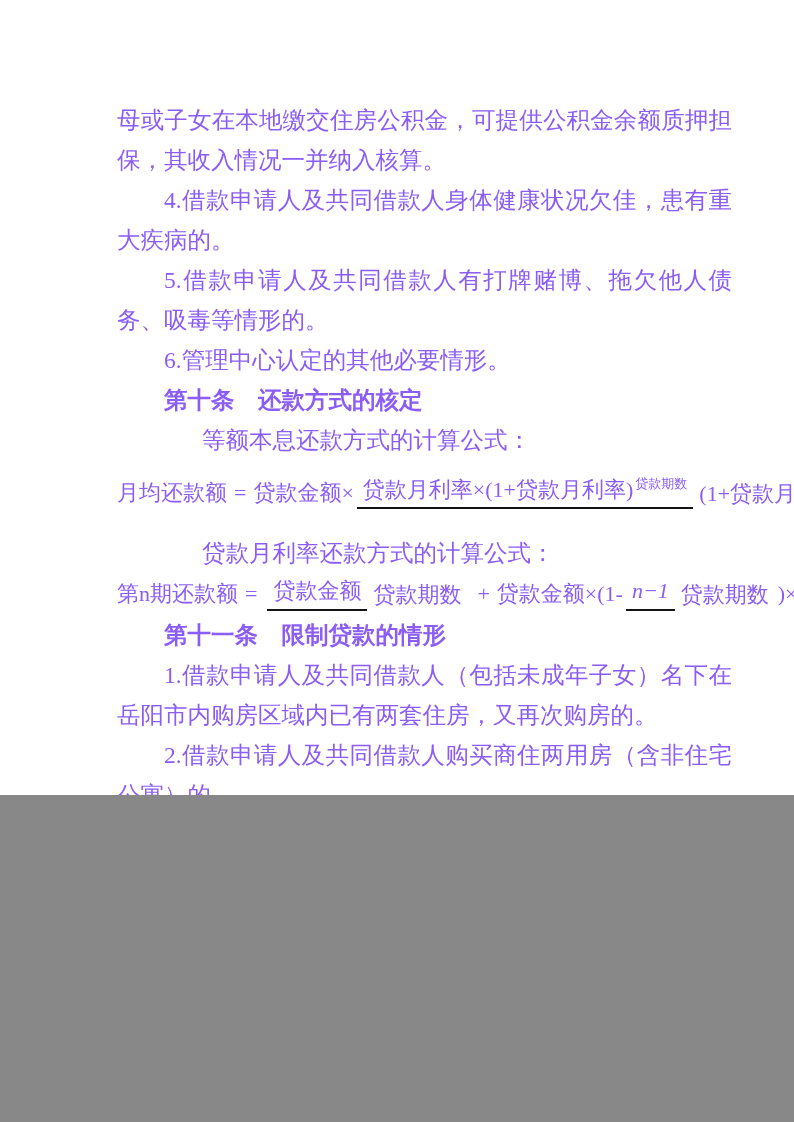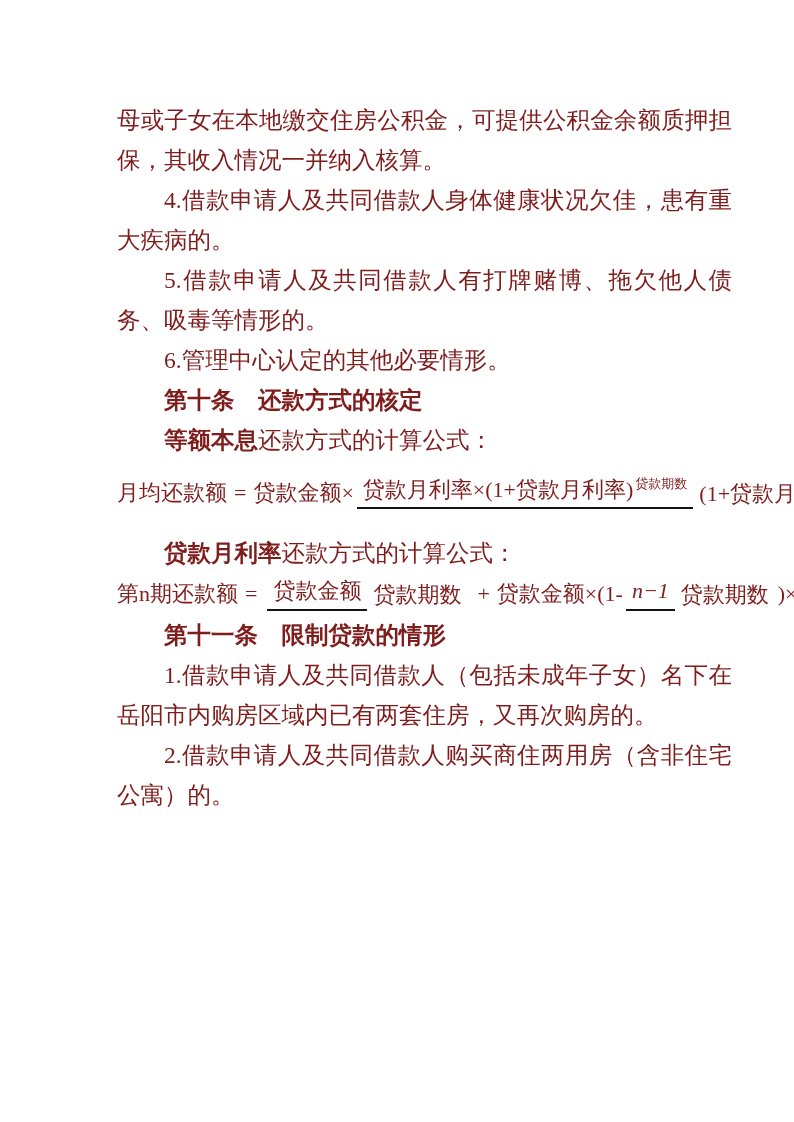--- a/index.html
+++ b/index.html
@@ -1,33 +1,33 @@
 <!DOCTYPE html>
 <html><head>
 <meta charset="utf-8">
 <style>
   html,body { margin:0; padding:0; background:#888; }
   .page {
     position: relative;
     width: 794px;
-    height: 1122px;
+    height: 795px;
     margin: 0 auto;
     background: #ffffff;
     box-sizing: border-box;
     padding: 100px 62px 0 117px;
     font-family: "Liberation Serif", "DejaVu Serif", serif;
     font-size: 23.5px;
     line-height: 40px;
-    color: #7f1d1d;
+    color: #8b5cf6;
     overflow: hidden;
   }
   .page p { margin: 0; text-align: justify; }
   .ind { text-indent: 2em; }
   .heading { text-indent: 2em; font-weight: bold; font-family: "Liberation Sans", "DejaVu Sans", sans-serif; }
-  .lead-bold { font-weight: bold; font-family: "Liberation Sans", "DejaVu Sans", sans-serif; }
+  .lead-bold { font-weight: normal; font-family: "Liberation Sans", "DejaVu Sans", sans-serif; margin-left: 38px; }
   .note { text-indent: 2em; }
 
   
   .formula {
     display: flex;
     align-items: center;
     font-size: 22px;
     line-height: normal;
     white-space: nowrap;
     width: max-content;

